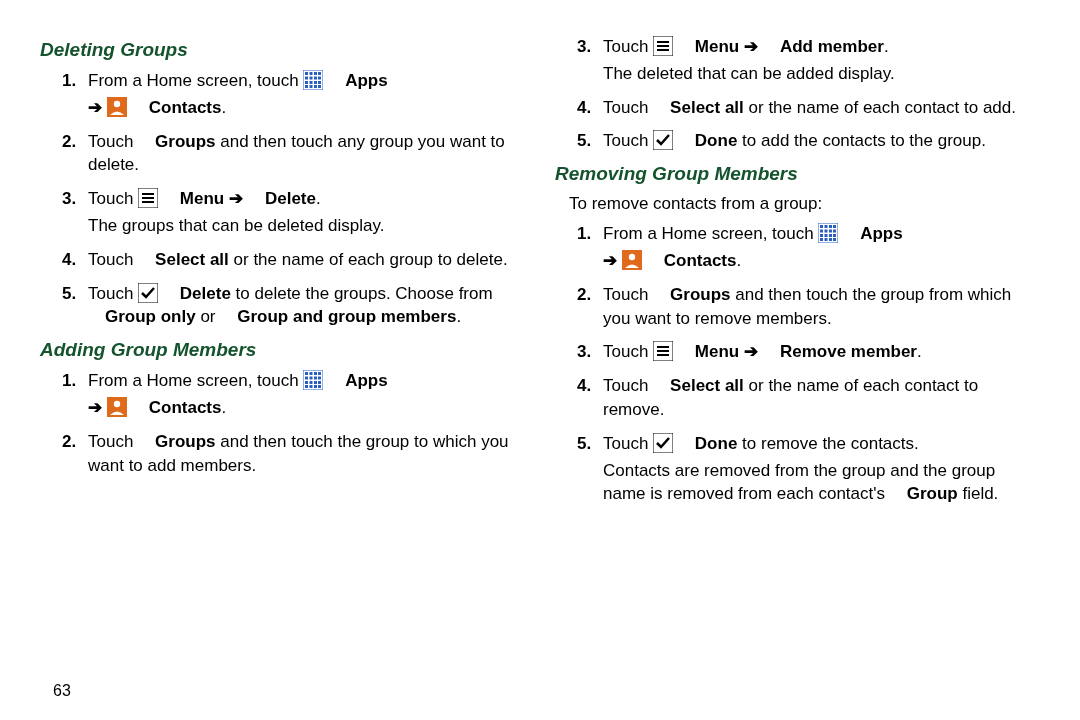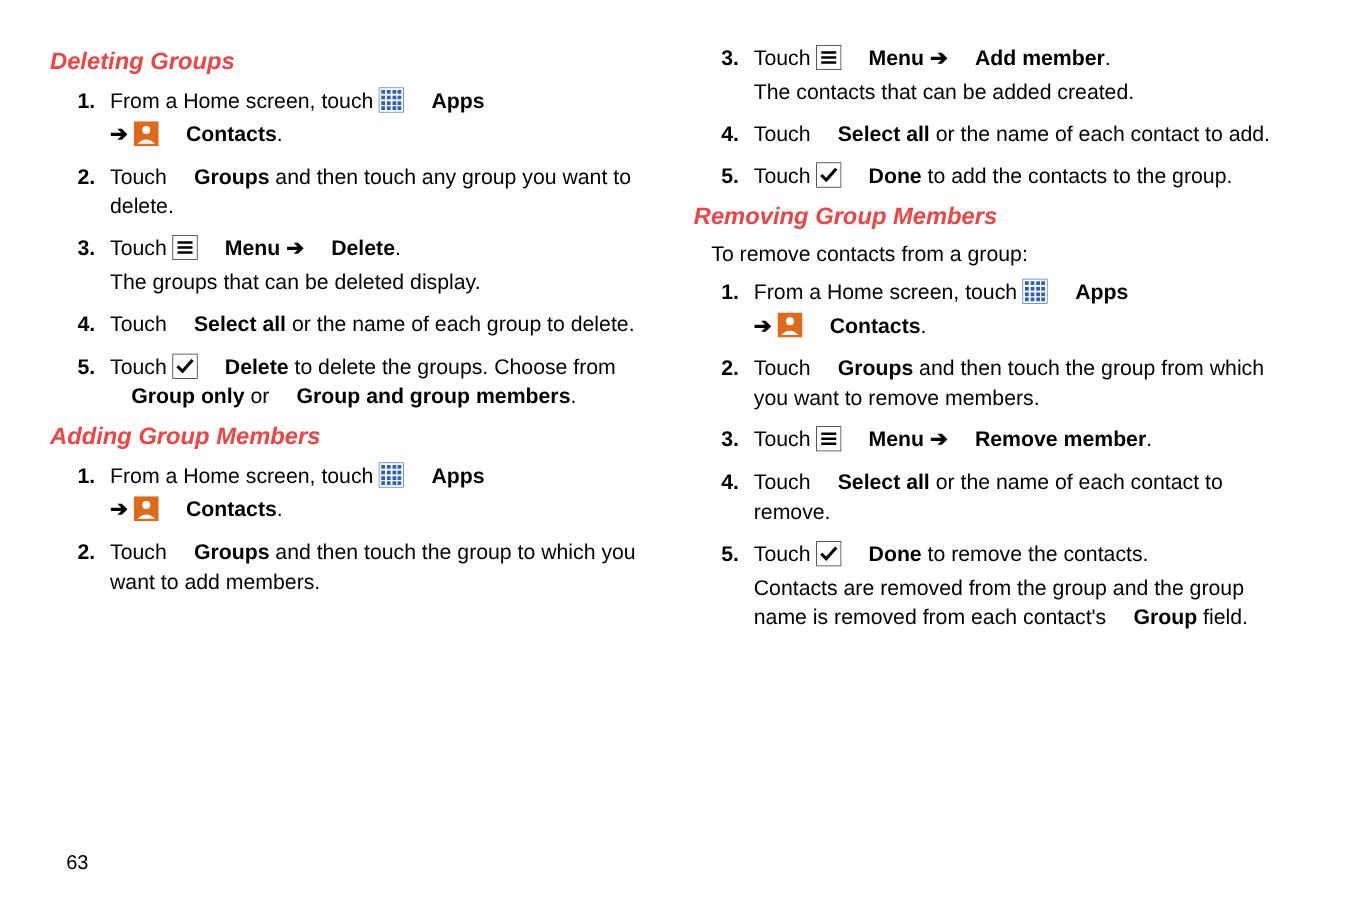--- a/index.html
+++ b/index.html
@@ -21,21 +21,21 @@
   }
   .col {
     width: 50%;
     box-sizing: border-box;
     padding: 0 15px;
     position: relative;
   }
   h3 {
     font-style: italic;
     font-weight: bold;
-    color: #ef4444;
+    color: #14532d;
     font-size: 19px;
     margin: 4px 0 8px 0;
   }
   p {
     margin: 3px 0 6px 0;
     line-height: 1.35;
   }
   .intro { padding-left: 14px; }
   ol {
     margin: 0 0 10px 0;
@@ -201,21 +201,21 @@
         <span>Touch</span>
         <span class="icon"><svg viewBox="0 0 20 20">
               <rect width="20" height="20" fill="#fff" stroke="#000"></rect>
               <rect x="4" y="5" width="12" height="2" fill="#000"></rect>
               <rect x="4" y="9" width="12" height="2" fill="#000"></rect>
               <rect x="4" y="13" width="12" height="2" fill="#000"></rect>
             </svg></span>
         <span class="b">Menu</span>
         <span class="arrow">➔</span>
         <span class="b">Add member</span><span>.</span>
-        <span class="sub">The contacts that can be added created.</span>
+        <span class="sub">The deleted that can be added display.</span>
       </li>
       <li>
         <span>Touch</span>
         <span> </span><span class="b">Select all</span><span> or the name of each contact to add.</span>
       </li>
       <li>
         <span>Touch</span>
         <span class="icon"><svg viewBox="0 0 20 20">
               <rect width="20" height="20" fill="#fff" stroke="#000"></rect>
               <path d="M4 10 L8 14 L16 5" stroke="#000" stroke-width="2.5" fill="none"></path>

